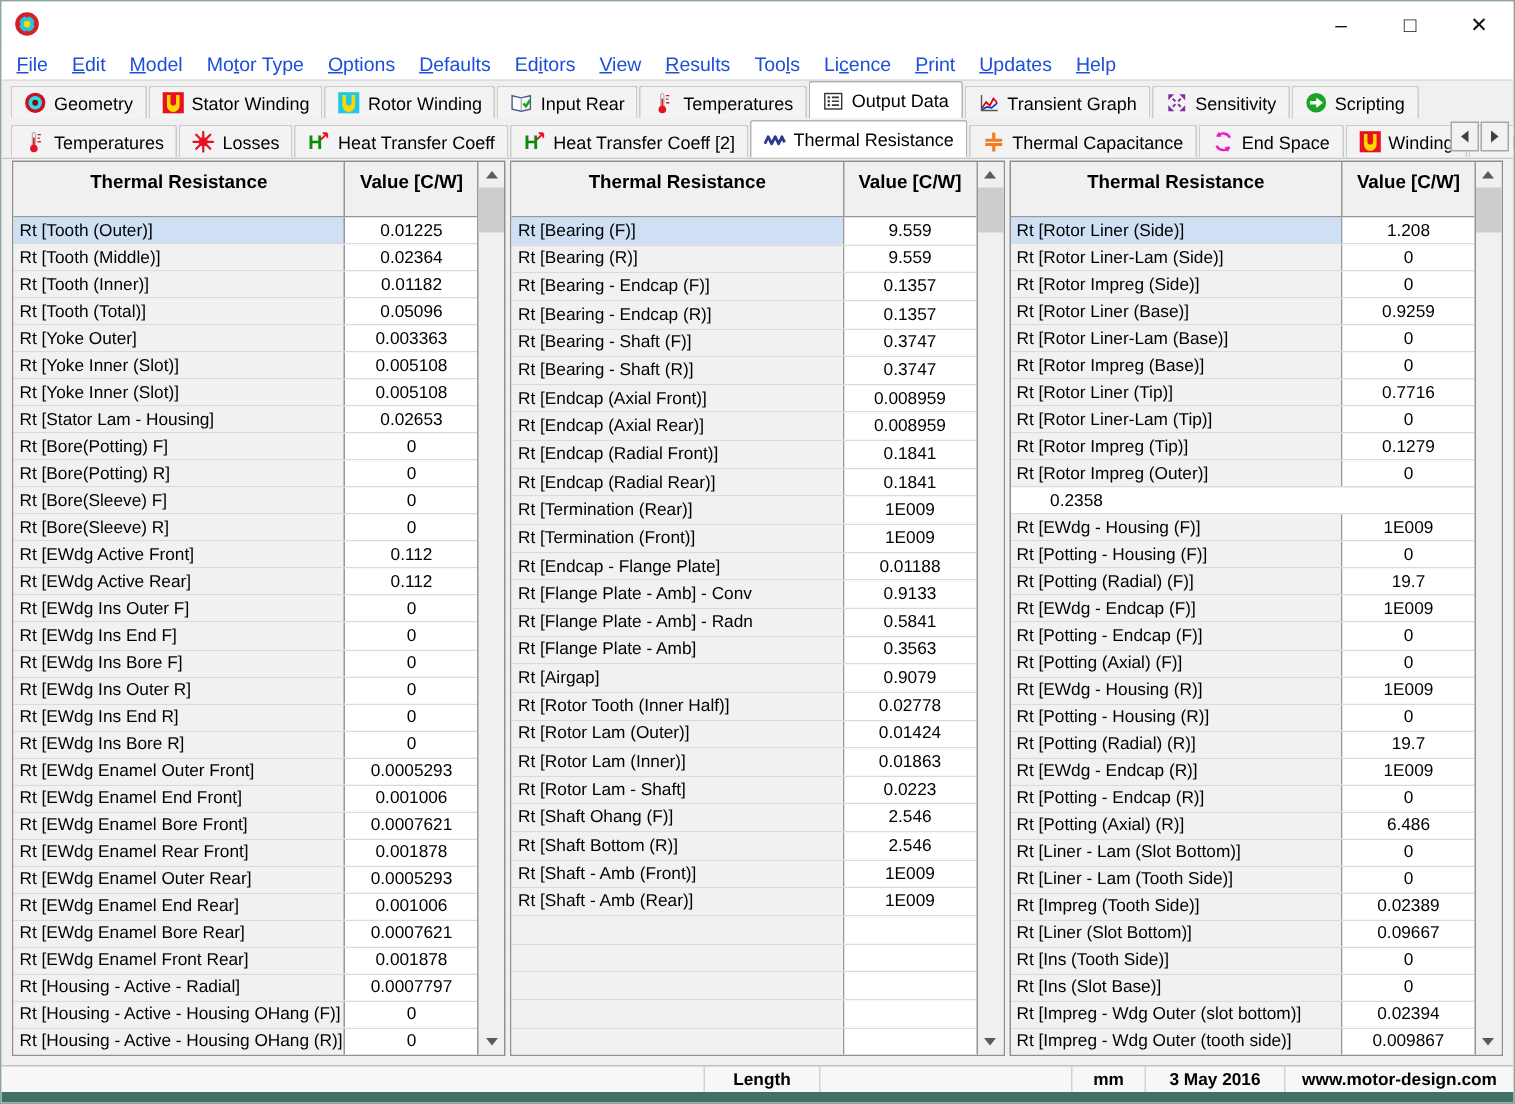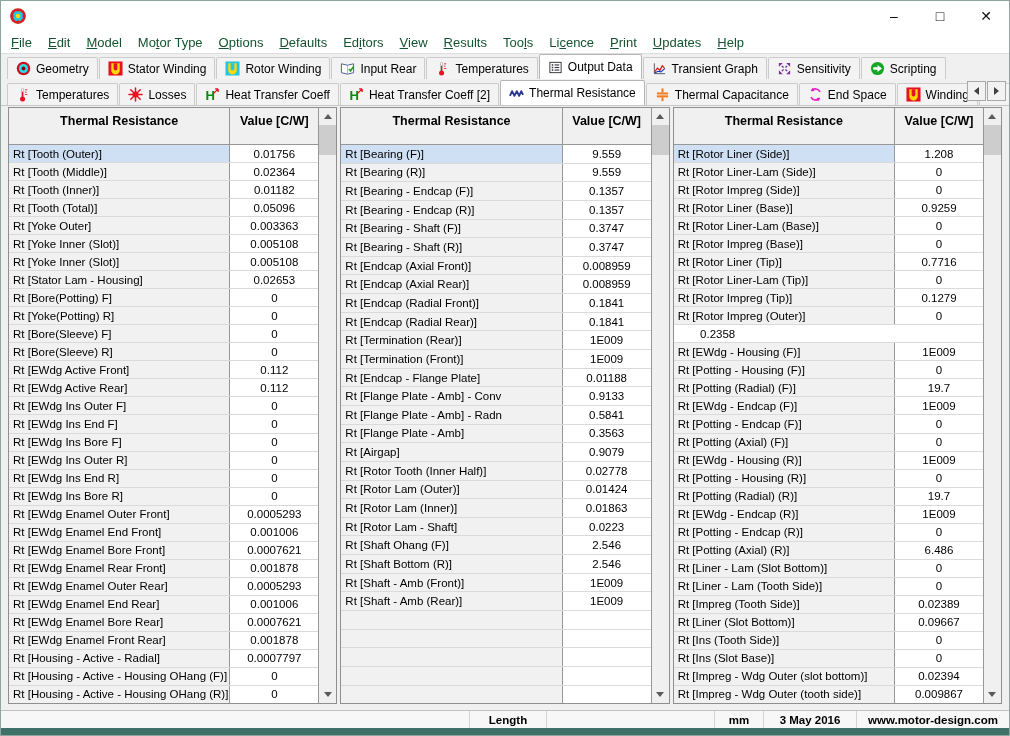--- a/index.html
+++ b/index.html
@@ -7,21 +7,21 @@
           display:flex;flex-direction:column;overflow:hidden;position:relative;}
   
   .titlebar{height:30px;background:#ffffff;display:flex;align-items:center;padding-left:8px;flex:none;}
   .app-icon{width:18px;height:18px;flex:none;}
   .app-icon svg{width:18px;height:18px;display:block;}
   .title{font-size:13px;color:#000;margin-left:7px;margin-top:42px;}
   .win-controls{margin-left:auto;display:flex;height:100%;}
   .win-btn{width:46px;height:100%;display:flex;align-items:center;justify-content:center;font-size:14px;color:#111;}
   
   .menubar{height:22px;background:#ffffff;display:flex;align-items:center;font-size:13px;flex:none;padding-left:2px;}
-  .menu-item{padding:0 8px;color:#14532d;white-space:nowrap;}
+  .menu-item{padding:0 8px;color:#1d4ed8;white-space:nowrap;}
   .menu-item .u{text-decoration:underline;}
   
   .tabrow{background:#f0f0f0;display:flex;align-items:flex-end;padding-left:6px;flex:none;position:relative;
           overflow:hidden;white-space:nowrap;}
   .tabrow1{height:25px;border-top:1px solid #ddd;}
   .tabrow2{height:26px;}
   .tab{display:inline-flex;align-items:center;gap:5px;height:21px;padding:0 8px;background:#f3f3f3;
        border:1px solid #cbcbcb;border-bottom:none;border-radius:2px 2px 0 0;font-size:12px;margin-right:1px;flex:none;}
   .tab.selected{background:#ffffff;height:24px;z-index:2;border-color:#b5b5b5;}
   .tab .icon{width:15px;height:15px;flex:none;}
@@ -323,21 +323,21 @@
   <div class="main" id="main">
       <div class="grid-panel">
         <div class="grid">
           <div class="grid-header">
             <div class="gh-label">Thermal Resistance</div>
             <div class="gh-value">Value [C/W]</div>
           </div>
           <div class="grid-body">
             <div class="grow sel">
               <div class="cell-label">Rt [Tooth (Outer)]</div>
-              <div class="cell-value">0.01756</div>
+              <div class="cell-value">0.01225</div>
             </div>
             <div class="grow">
               <div class="cell-label">Rt [Tooth (Middle)]</div>
               <div class="cell-value">0.02364</div>
             </div>
             <div class="grow">
               <div class="cell-label">Rt [Tooth (Inner)]</div>
               <div class="cell-value">0.01182</div>
             </div>
             <div class="grow">
@@ -358,21 +358,21 @@
             </div>
             <div class="grow">
               <div class="cell-label">Rt [Stator Lam - Housing]</div>
               <div class="cell-value">0.02653</div>
             </div>
             <div class="grow">
               <div class="cell-label">Rt [Bore(Potting) F]</div>
               <div class="cell-value">0</div>
             </div>
             <div class="grow">
-              <div class="cell-label">Rt [Yoke(Potting) R]</div>
+              <div class="cell-label">Rt [Bore(Potting) R]</div>
               <div class="cell-value">0</div>
             </div>
             <div class="grow">
               <div class="cell-label">Rt [Bore(Sleeve) F]</div>
               <div class="cell-value">0</div>
             </div>
             <div class="grow">
               <div class="cell-label">Rt [Bore(Sleeve) R]</div>
               <div class="cell-value">0</div>
             </div>

